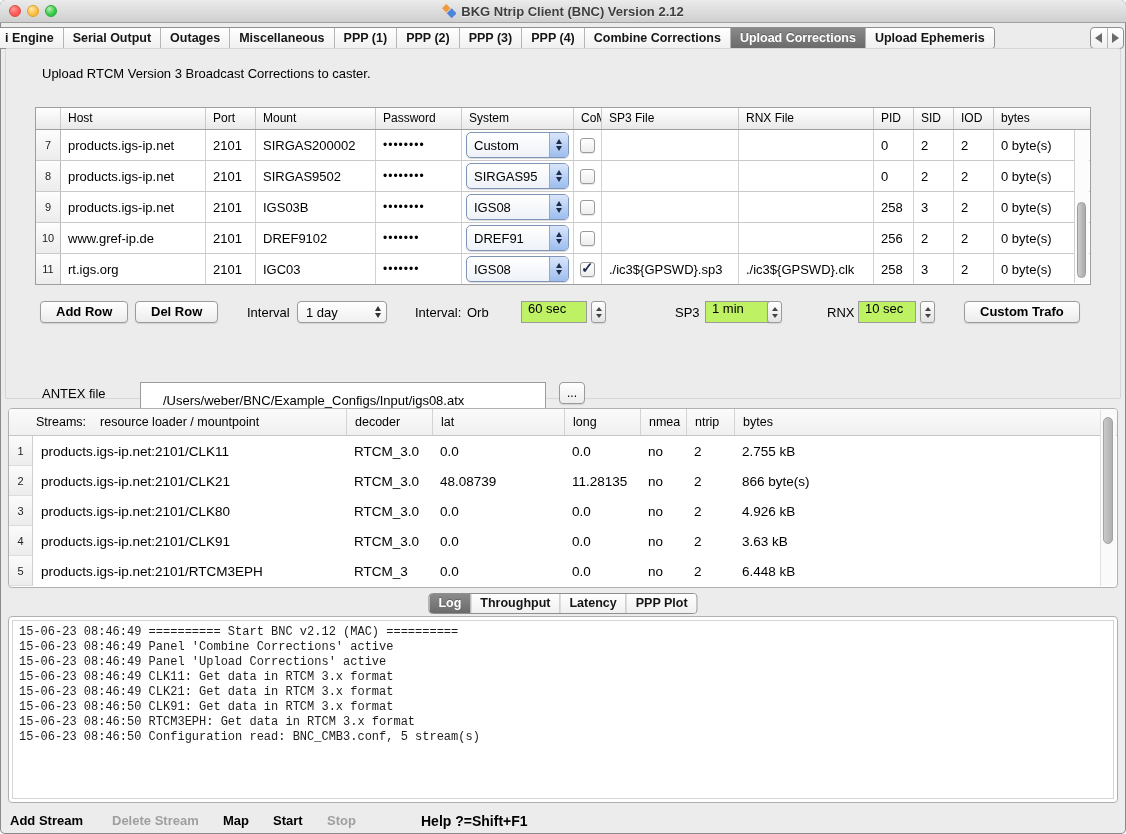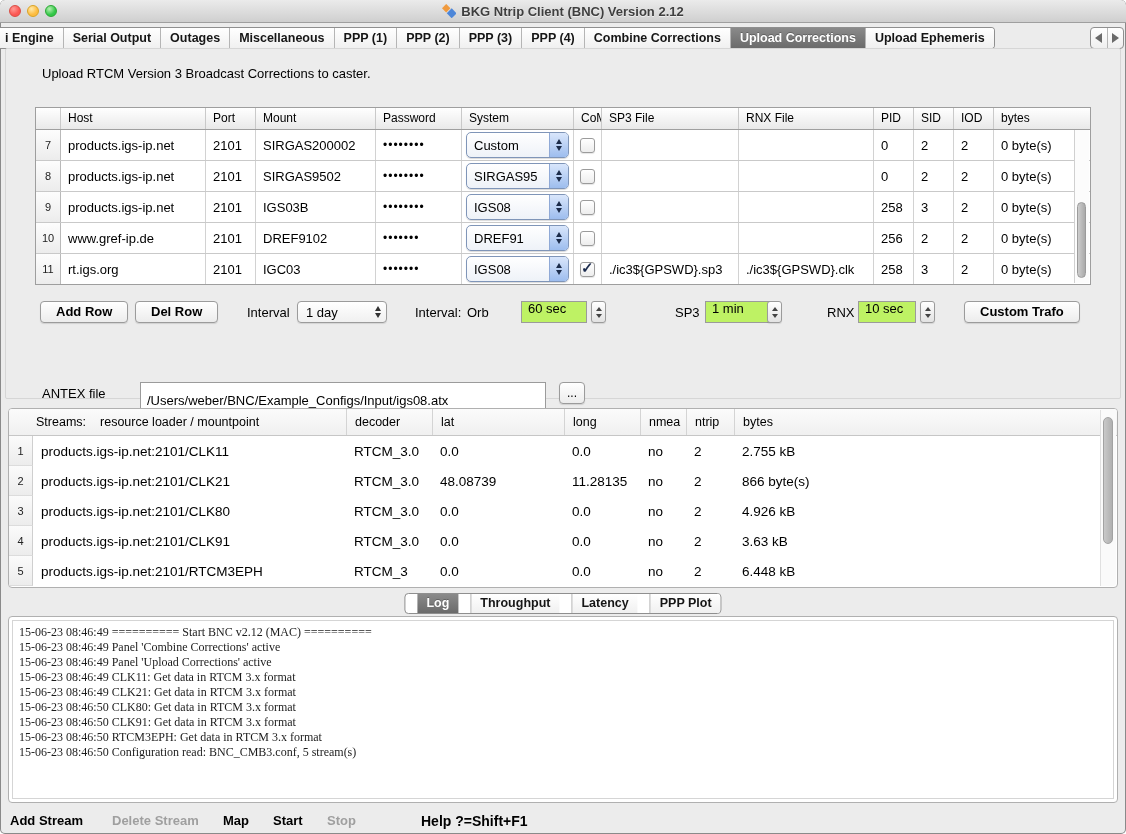--- a/index.html
+++ b/index.html
@@ -79,21 +79,21 @@
   .spinfield{position:absolute;height:22px;border:1px solid #9b9b9b;background:#bef264;
     font-size:13px;padding:0 0 8px 6px;box-sizing:border-box;font-family:"Liberation Sans",sans-serif;}
   .stepper{position:absolute;width:15px;height:22px;border:1px solid #9b9b9b;border-radius:3px;
     background:linear-gradient(#ffffff,#e2e2e2);display:flex;flex-direction:column;align-items:center;justify-content:center;gap:3px;
     box-sizing:border-box;box-shadow:0 1px 1px rgba(0,0,0,.1);}
   .stepper .tup{border-bottom-color:#444;border-left-width:3px;border-right-width:3px;border-bottom-width:4px;}
   .stepper .tdn{border-top-color:#444;border-left-width:3px;border-right-width:3px;border-top-width:4px;}
   
   .antex{position:absolute;left:0;top:342px;width:1126px;height:26px;margin-top:40px;}
   .antex input{position:absolute;left:140px;top:0;width:406px;height:36px;border:1px solid #9b9b9b;
-    background:#fff;font-size:13px;padding:0 6px;box-sizing:border-box;font-family:"Liberation Sans",sans-serif;}
+    background:#fff;font-size:13px;padding:0 22px;box-sizing:border-box;font-family:"Liberation Sans",sans-serif;}
   .browse{position:absolute;left:559px;top:0;width:26px;height:22px;line-height:20px;text-align:center;
     border:1px solid #9b9b9b;border-radius:4px;background:linear-gradient(#ffffff,#ececec);
     box-shadow:0 1px 1px rgba(0,0,0,.12);box-sizing:border-box;font-size:12px;}
   
   .streams{position:absolute;left:8px;top:408px;width:1110px;height:180px;background:#fff;
     border:1px solid #b0b0b0;border-radius:4px;box-sizing:border-box;overflow:hidden;}
   .sgrid{display:grid;grid-template-columns:24px 313px 86px 132px 76px 46px 48px 1fr;}
   .shead{height:26px;background:linear-gradient(#fbfbfb,#f0f0f0);border-bottom:1px solid #c6c6c6;}
   .shead .hcell{font-size:12.5px;line-height:26px;padding-left:8px;border-left:1px solid #d4d4d4;overflow:hidden;white-space:nowrap;}
   .shead .hcell.first{grid-column:1 / 3;border-left:none;padding-left:27px;}
@@ -101,26 +101,26 @@
   .srow{height:30px;}
   .scell{display:flex;align-items:center;padding-left:8px;font-size:13.5px;overflow:hidden;white-space:nowrap;box-sizing:border-box;}
   .scell.num{justify-content:center;padding-left:0;font-size:11px;color:#222;
     background:linear-gradient(#fbfbfb,#ececec);border-right:1px solid #cfcfcf;border-bottom:1px solid #dcdcdc;}
   .sscroll{position:absolute;top:1px;right:1px;bottom:1px;width:15px;background:#fafafa;border-left:1px solid #e0e0e0;border-radius:0 3px 3px 0;}
   .ssthumb{position:absolute;left:2px;width:10px;top:4%;height:72%;border-radius:5px;
     background:linear-gradient(90deg,#c9c9c9,#b0b0b0);border:1px solid #a2a2a2;box-sizing:border-box;}
   
   .logtabs{position:absolute;top:593px;left:50%;transform:translateX(-50%);display:flex;
     border:1px solid #8f8f8f;border-radius:4px;overflow:hidden;background:#fff;height:21px;box-sizing:border-box;}
-  .logtabs .tab{line-height:19px;margin-left:12px;}
+  .logtabs .tab{line-height:19px;}
   
   .logbox{position:absolute;left:8px;top:616px;width:1110px;height:187px;background:#fff;
     border:1px solid #b0b0b0;border-radius:4px;box-sizing:border-box;padding:3px;}
   .loginner{width:100%;height:100%;border:1px solid #d5d5d5;box-sizing:border-box;overflow:hidden;padding:4px 6px;}
-  .logline{font-family:Liberation Serif, serif;font-size:12px;line-height:15px;color:#1c1c1c;white-space:pre;}
+  .logline{font-family:Liberation Mono, monospace;font-size:12px;line-height:15px;color:#1c1c1c;white-space:pre;}
   
   .bottombar{position:absolute;left:0;bottom:0;width:1126px;height:26px;}
   .action{position:absolute;top:5px;font-size:13px;font-weight:bold;cursor:default;}
   .action.disabled{color:#9f9f9f;}
   .action:nth-child(1){left:10px;}
   .action:nth-child(2){left:112px;}
   .action:nth-child(3){left:223px;text-align:center;}
   .action:nth-child(4){left:273px;}
   .action:nth-child(5){left:327px;}
   .help{position:absolute;left:421px;top:5px;font-size:14px;font-weight:bold;}
@@ -434,21 +434,20 @@
       <div class="tab">PPP Plot</div>
     </div>
 
   <div class="logbox">
     <div class="loginner">
         <div class="logline">15-06-23 08:46:49 ========== Start BNC v2.12 (MAC) ==========</div>
         <div class="logline">15-06-23 08:46:49 Panel 'Combine Corrections' active</div>
         <div class="logline">15-06-23 08:46:49 Panel 'Upload Corrections' active</div>
         <div class="logline">15-06-23 08:46:49 CLK11: Get data in RTCM 3.x format</div>
         <div class="logline">15-06-23 08:46:49 CLK21: Get data in RTCM 3.x format</div>
-        <div class="logline">15-06-23 08:46:50 CLK80: Get data in RTCM 3.x format</div>
         <div class="logline">15-06-23 08:46:50 CLK91: Get data in RTCM 3.x format</div>
         <div class="logline">15-06-23 08:46:50 RTCM3EPH: Get data in RTCM 3.x format</div>
         <div class="logline">15-06-23 08:46:50 Configuration read: BNC_CMB3.conf, 5 stream(s)</div>
       </div>
   </div>
 
   <div class="bottombar">
     <span class="action">Add Stream</span>
       <span class="action disabled">Delete Stream</span>
       <span class="action">Map</span>

